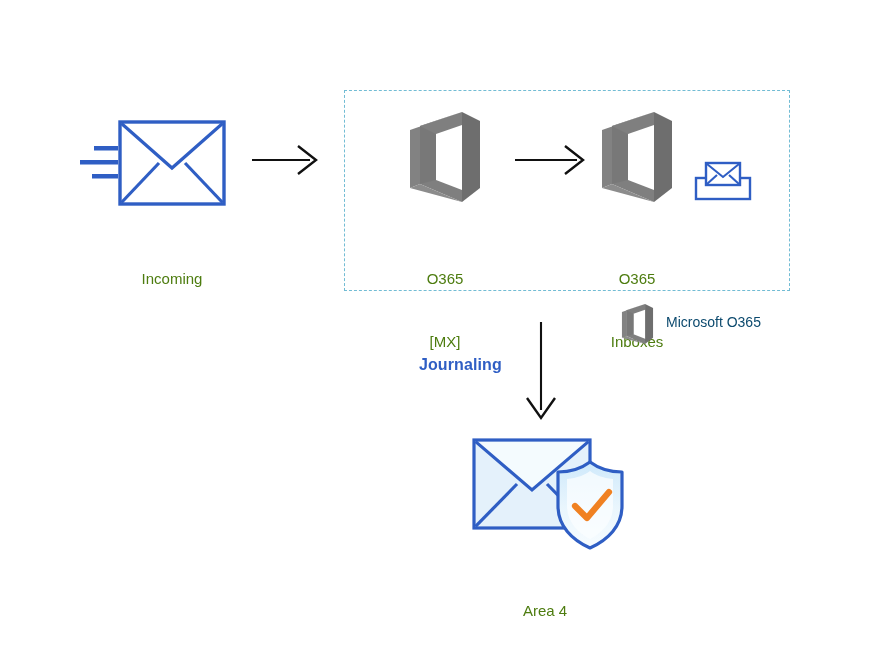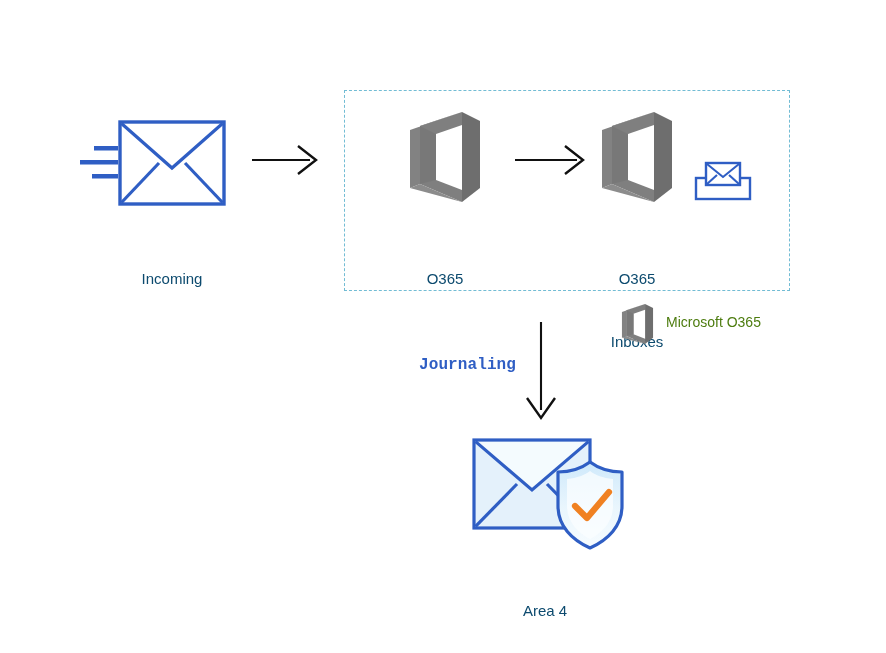--- a/index.html
+++ b/index.html
@@ -15,39 +15,39 @@
     width: 886px;
     height: 653px;
     background: #ffffff;
     overflow: hidden;
   }
   .abs { position: absolute; }
 
   .node-label {
     position: absolute;
     text-align: center;
-    color: #0c4a6e;
+    color: #4d7c0f;
     font-size: 15px;
     line-height: 21px;
     font-family: "Liberation Sans", sans-serif;
     white-space: pre;
   }
 
   .journaling-label {
     position: absolute;
     color: #2f5ec4;
     font-size: 16px;
     font-weight: bold;
-    font-family: Liberation Mono, monospace;
+    font-family: Liberation Sans, sans-serif;
     letter-spacing: 0.1px;
   }
 
   .legend-label {
     position: absolute;
-    color: #4d7c0f;
+    color: #0c4a6e;
     font-size: 14px;
     font-family: "Liberation Sans", sans-serif;
     white-space: pre;
   }
 
   .dashed-zone {
     position: absolute;
     border: 1.6px dashed #72bcd4;
     box-sizing: border-box;
     background: transparent;
@@ -94,20 +94,21 @@
 
     <polygon points="30,22 56,13 56,78 30,68" fill="#ffffff"></polygon>
 
     <polygon points="4,76 14,72 56,90" fill="#8c8c8c"></polygon>
 
     <polygon points="14,14 30,22 30,68 14,72" fill="#787878"></polygon>
   </svg>
 
   <div class="node-label" style="left:385px; top:226px; width:120px;">
     <div>O365</div>
+    <div>[MX]</div>
   </div>
 
   <svg class="abs" style="left:515px; top:144px;" width="72" height="32" viewBox="0 0 72 32">
     <line x1="0" y1="16" x2="62" y2="16" stroke="#111111" stroke-width="2.1"></line>
     <polyline points="50,2 68,16 50,30" fill="none" stroke="#111111" stroke-width="2.4" stroke-linecap="butt" stroke-linejoin="miter"></polyline>
   </svg>
 
   <svg class="abs" style="left:598px; top:112px;" width="78" height="90" viewBox="0 0 78 90">
     <polygon points="56,0 74,9 74,76 56,90" fill="#6e6e6e"></polygon>
     <polygon points="56,0 14,14 14,72 4,76 4,18" fill="#828282"></polygon>

